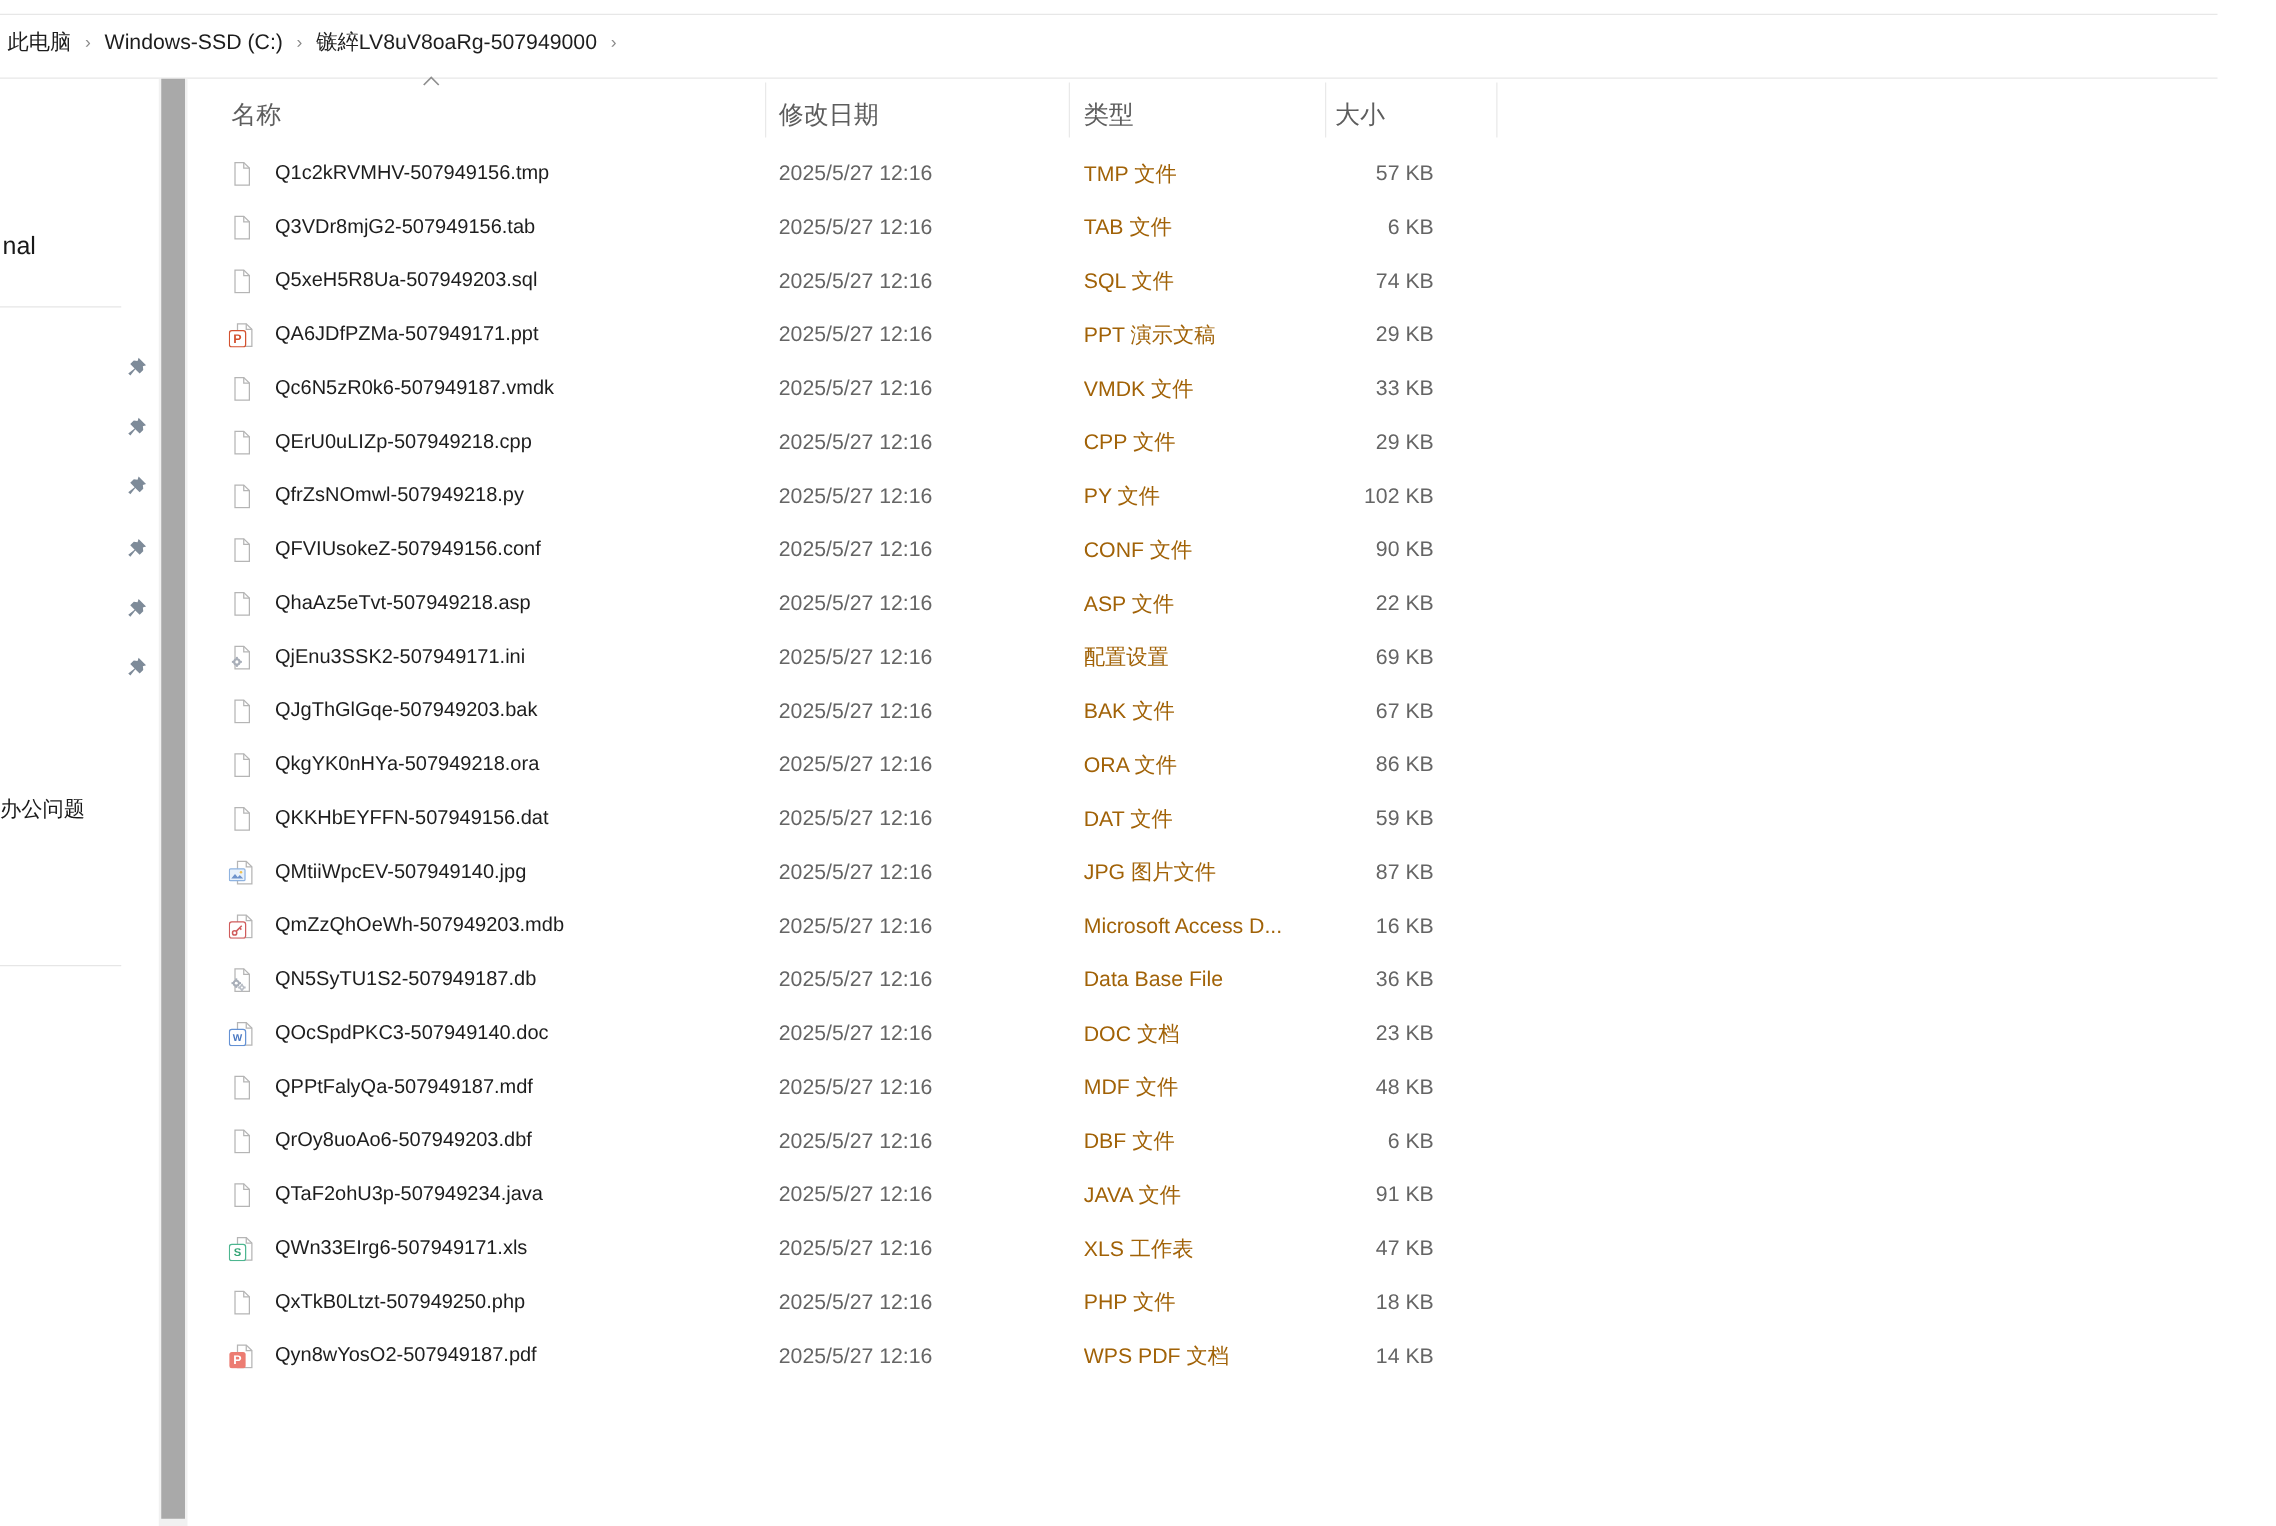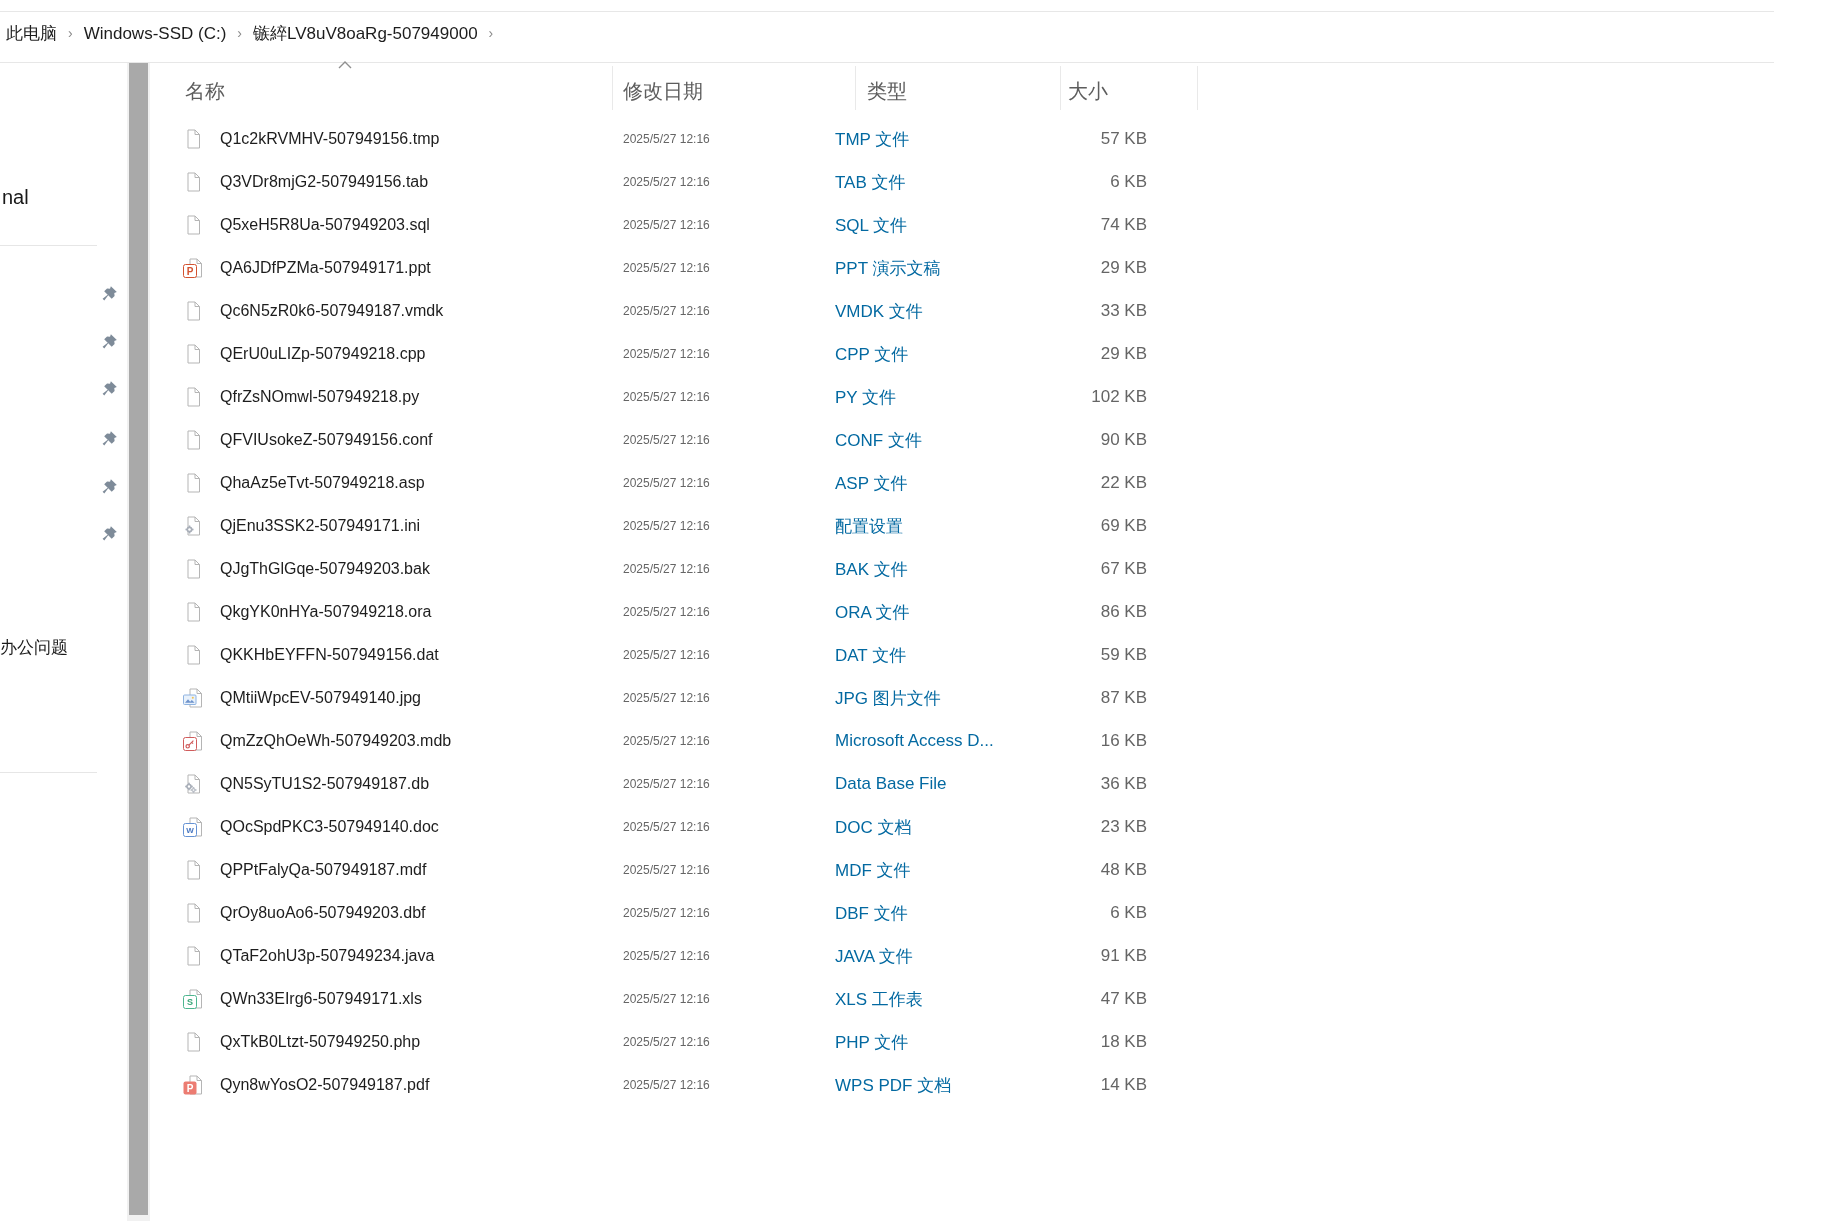--- a/index.html
+++ b/index.html
@@ -28,22 +28,22 @@
   .colhdr{position:absolute;top:78px;font-size:20px;color:#5d5d5d;white-space:nowrap;cursor:default;}
   .sort-caret{position:absolute;left:337px;top:60px;}
 
   
   .file-list{position:absolute;left:153px;top:117px;width:1065px;}
   .row{position:relative;height:43px;}
   .row span{position:absolute;top:50%;transform:translateY(-50%);white-space:nowrap;}
   .cell-icon{left:30px;width:22px;height:20px;}
   .cell-icon svg{display:block;}
   .cell-name{left:67px;font-size:16px;color:#1d1d1d;}
-  .cell-date{left:470px;font-size:12px;color:#656565;}
-  .cell-type{left:682px;font-size:17px;color:#0369a1;max-width:200px;overflow:hidden;}
+  .cell-date{left:470px;font-size:17px;color:#656565;}
+  .cell-type{left:714px;font-size:17px;color:#a16207;max-width:200px;overflow:hidden;}
   .cell-size{left:844px;width:150px;text-align:right;font-size:17px;color:#656565;}
 </style>
 </head>
 <body>
 
 <div class="canvas">
 
   <div class="hline" style="left:0;top:11px;width:1821px;"></div>
 
   <div class="breadcrumb" id="breadcrumb">

